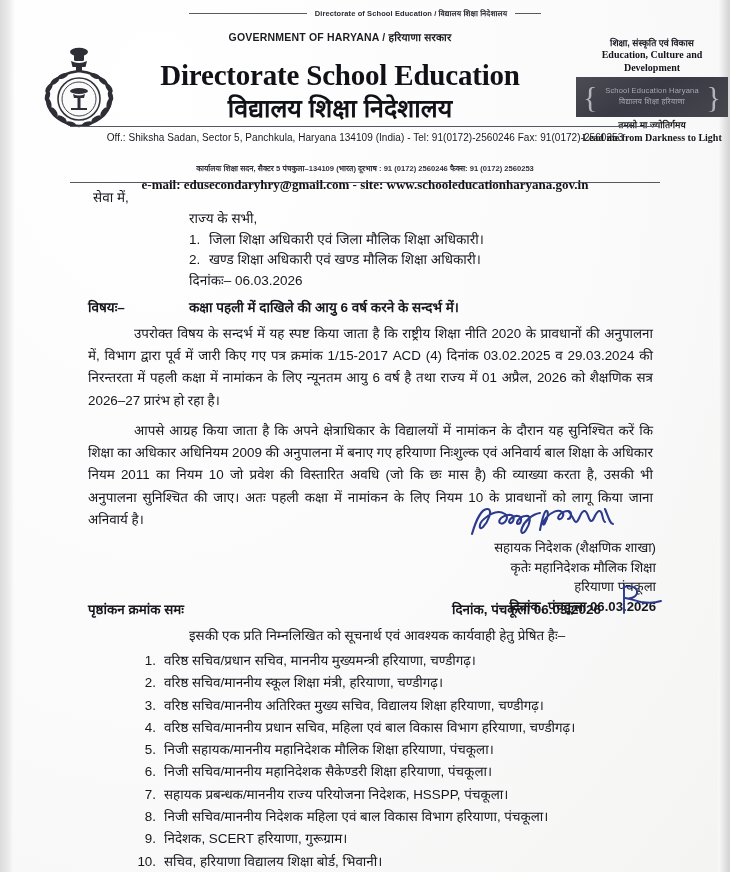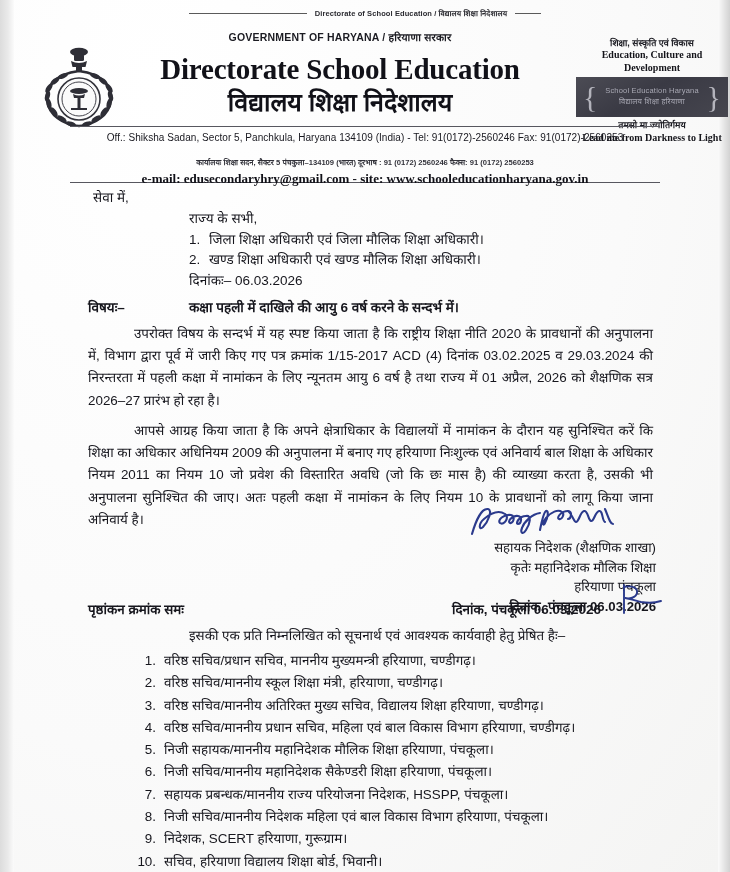--- a/index.html
+++ b/index.html
@@ -50,21 +50,21 @@
 
   .emblem { position: absolute; left: 33px; top: 22px; width: 92px; height: 86px; }
 
   .head-center {
     position: absolute; left: 130px; top: 8px; width: 420px;
     text-align: center;
   }
   .govline {
     font-family: "Liberation Sans", sans-serif;
     font-size: 10.5px; font-weight: bold; color: #1b1b22;
-    letter-spacing: .2px; margin-bottom: 10px;
+    letter-spacing: .2px; margin-bottom: 16px;
   }
   .title-en {
     font-family: "Liberation Serif", serif;
     font-weight: bold; font-size: 29px; letter-spacing: -.2px;
     color: #111118; line-height: 1.05; margin-top: 2px;
   }
   .title-hi {
     font-family: "Liberation Sans", sans-serif;
     font-weight: bold; font-size: 25px; color: #111118;
     line-height: 1.1; margin-top: 5px;
@@ -104,21 +104,21 @@
   }
 
   
   .contact { position: absolute; left: 0; top: 132px; width: 730px; text-align: center; }
   .c1 {
     font-family: "Liberation Sans", sans-serif;
     font-size: 10px; font-weight: normal; color: #17171e; letter-spacing: .05px;
   }
   .c2 {
     font-family: "Liberation Sans", sans-serif;
-    font-size: 7.6px; font-weight: bold; color: #32323a; margin-top: 14px;
+    font-size: 7.6px; font-weight: bold; color: #32323a; margin-top: 20px;
   }
   .c3 {
     font-family: "Liberation Serif", serif;
     font-size: 13px; font-weight: bold; color: #101017; margin-top: 4px;
   }
 
   
   .body { position: absolute; left: 0; top: 188px; width: 730px; }
   .hi {
     font-family: "Liberation Sans", sans-serif;

